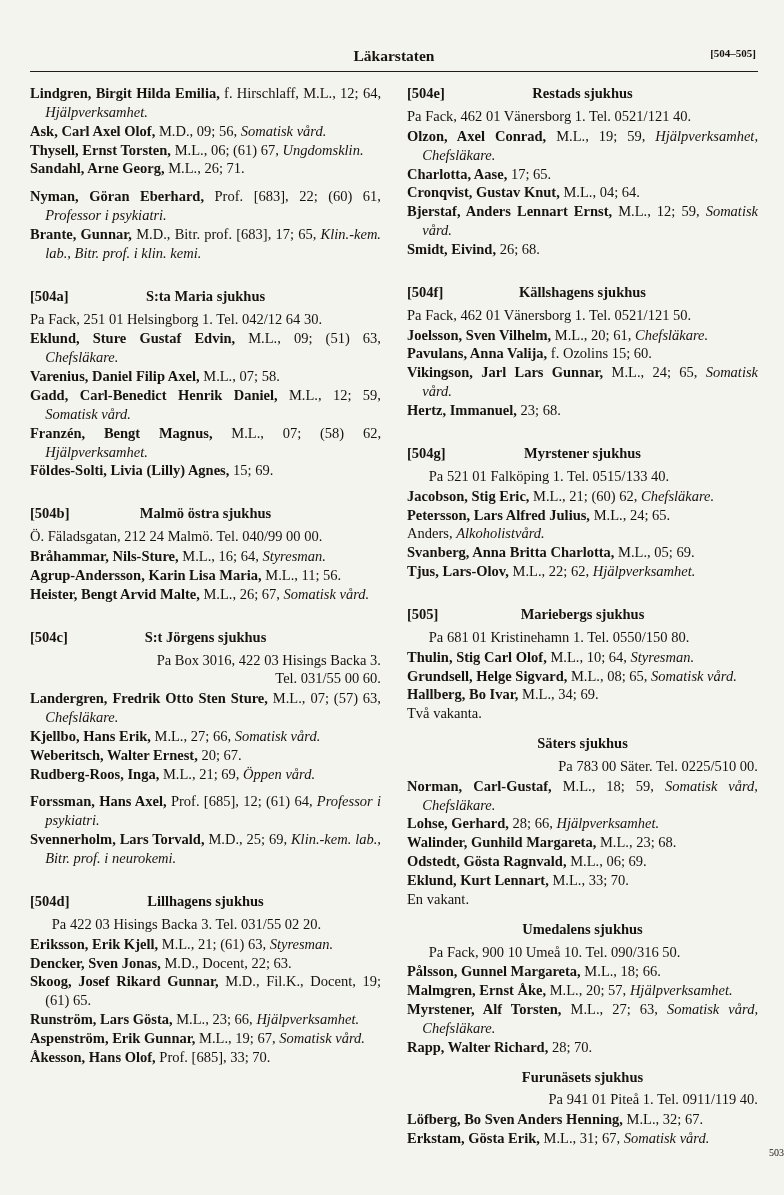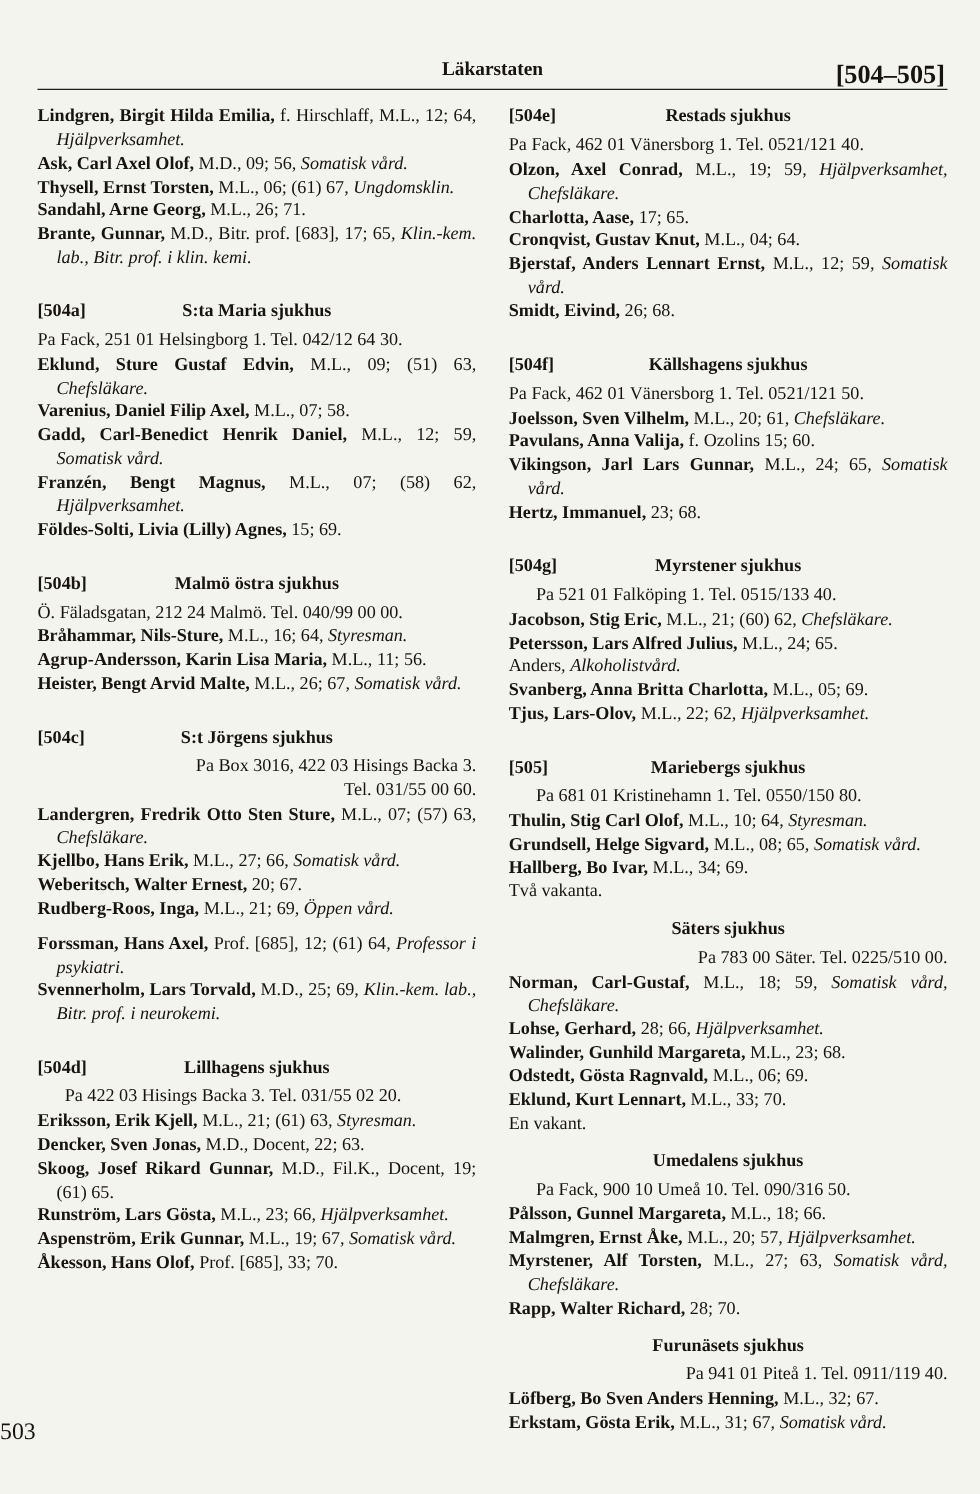--- a/index.html
+++ b/index.html
@@ -28,21 +28,21 @@
     position: absolute;
     left: 0; right: 0;
     text-align: center;
     font-weight: bold;
     font-size: 15.5px;
   }
   .header-ref {
     position: absolute;
     right: 2px; top: 0;
     font-weight: bold;
-    font-size: 21px;
+    font-size: 11px;
   }
   .header-rule {
     border: 0;
     border-top: 1.5px solid #211d17;
     margin: 4px 0 12px 0;
   }
   .columns {
     display: flex;
     gap: 26px;
   }
@@ -82,42 +82,43 @@
   }
   .address { margin: 0 0 1px 0; }
   .address.center { text-align: right; }
   .address.indent { padding-left: 1.5em; }
   .address.left   { }
 
   .page-footer {
     position: absolute;
     left: 0; right: 0;
     bottom: 36px;
-    text-align: left;
-    font-size: 19px;
+    text-align: right;
+    font-size: 10px;
   }
 </style>
 </head>
 <body style="background: rgb(244, 244, 239); color: rgb(23, 19, 14);">
 
 <div class="page">
 
   <div class="page-header">
     <span class="header-title">Läkarstaten</span>
     <span class="header-ref">[504–505]</span>
   </div>
 
   <hr class="header-rule">
 
   <div class="columns">
     <div class="col">
         <p class="entry"><span class="seg-bold">Lindgren, Birgit Hilda Emilia,</span><span class="seg-plain"> f. Hirschlaff, M.L., 12; 64, </span><span class="seg-italic">Hjälpverksamhet.</span></p>
         <p class="entry"><span class="seg-bold">Ask, Carl Axel Olof,</span><span class="seg-plain"> M.D., 09; 56, </span><span class="seg-italic">Somatisk vård.</span></p>
         <p class="entry"><span class="seg-bold">Thysell, Ernst Torsten,</span><span class="seg-plain"> M.L., 06; (61) 67, </span><span class="seg-italic">Ungdomsklin.</span></p>
         <p class="entry"><span class="seg-bold">Sandahl, Arne Georg,</span><span class="seg-plain"> M.L., 26; 71.</span></p>
+        <p class="entry gap-before"><span class="seg-bold">Nyman, Göran Eberhard,</span><span class="seg-plain"> Prof. [683], 22; (60) 61, </span><span class="seg-italic">Professor i psykiatri.</span></p>
         <p class="entry"><span class="seg-bold">Brante, Gunnar,</span><span class="seg-plain"> M.D., Bitr. prof. [683], 17; 65, </span><span class="seg-italic">Klin.-kem. lab., Bitr. prof. i klin. kemi.</span></p>
         <div class="section-header">
           <span class="section-code">[504a]</span>
           <span class="section-title">S:ta Maria sjukhus</span>
         </div>
         <div class="address left">
           <div class="address-line">Pa Fack, 251 01 Helsingborg 1. Tel. 042/12 64 30.</div>
         </div>
         <p class="entry"><span class="seg-bold">Eklund, Sture Gustaf Edvin,</span><span class="seg-plain"> M.L., 09; (51) 63, </span><span class="seg-italic">Chefsläkare.</span></p>
         <p class="entry"><span class="seg-bold">Varenius, Daniel Filip Axel,</span><span class="seg-plain"> M.L., 07; 58.</span></p>

